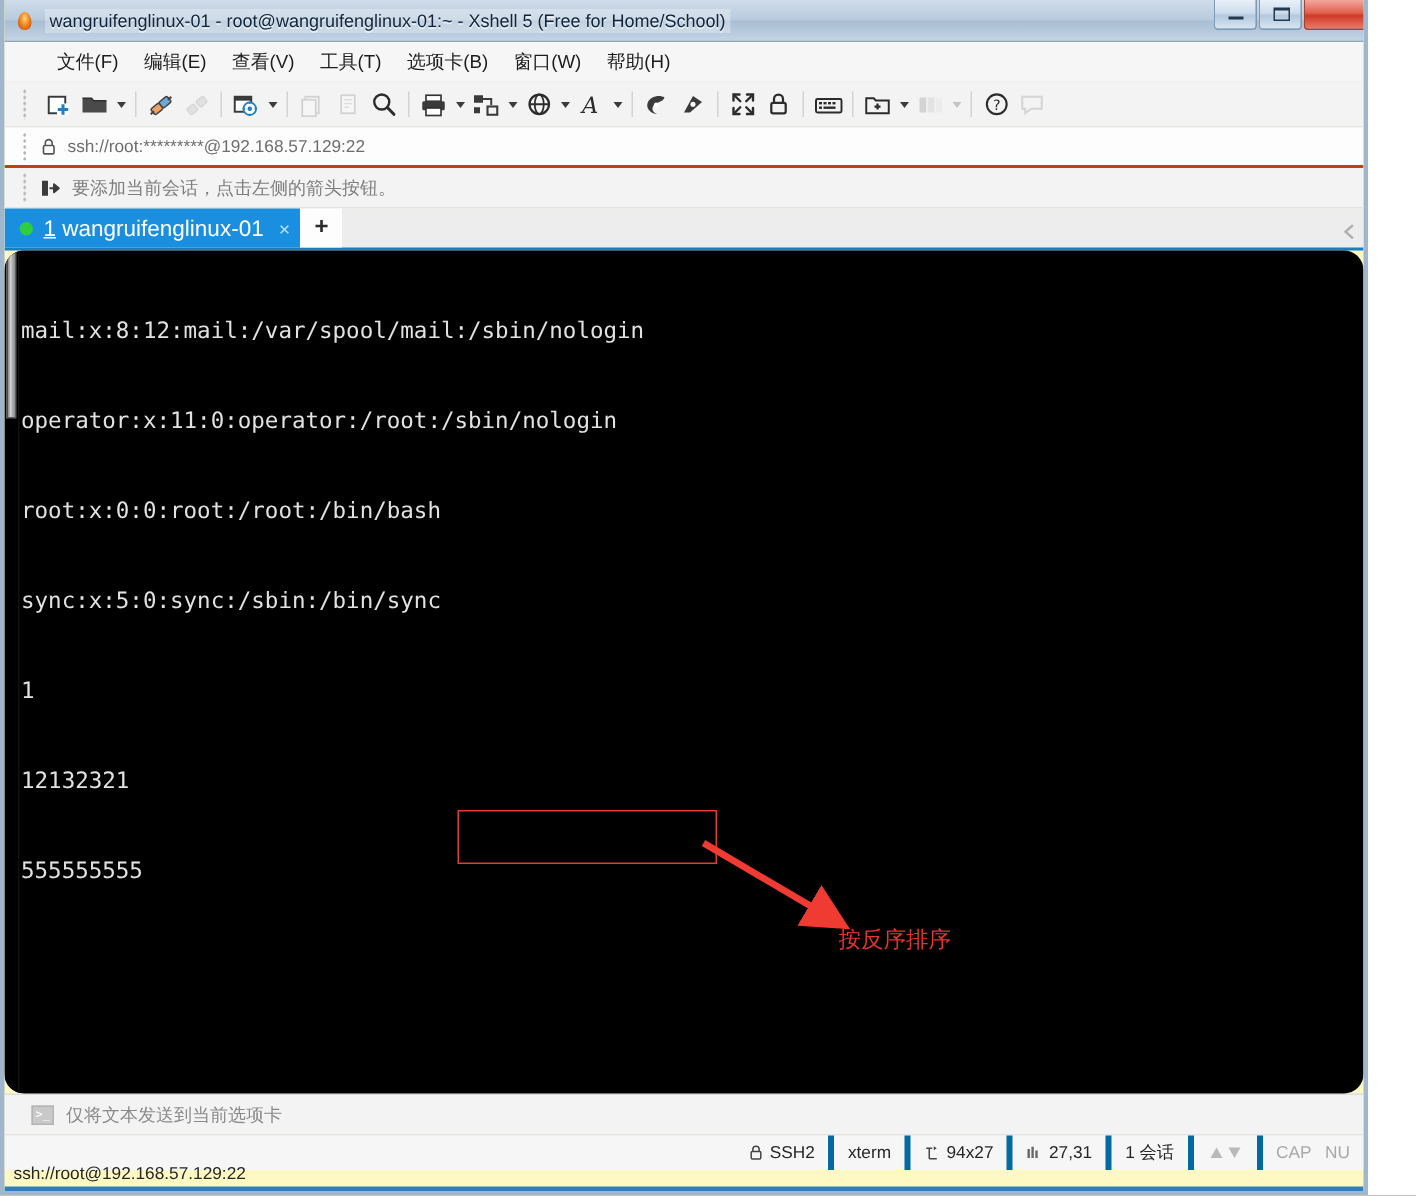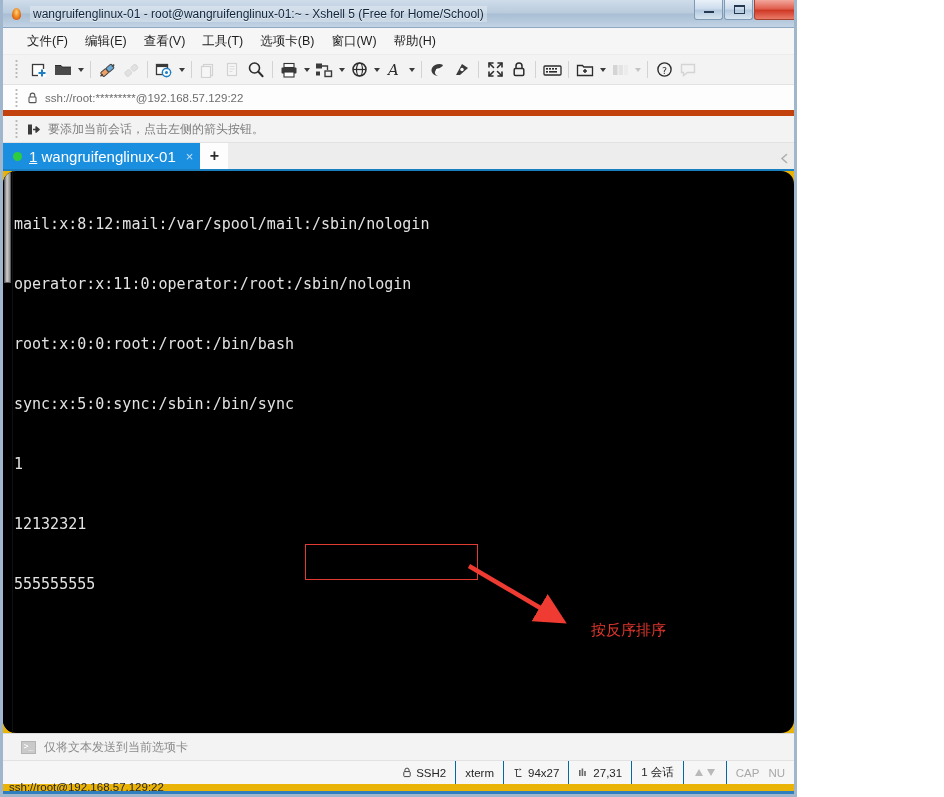--- a/index.html
+++ b/index.html
@@ -11,24 +11,24 @@
     width: 944px;
     height: 797px;
     overflow: hidden;
     font-family: "Liberation Sans", sans-serif;
     -webkit-font-smoothing: antialiased;
   }
 
   
   .window {
     position: relative;
-    width: 797px;
+    width: 912px;
     height: 797px;
     box-sizing: border-box;
-    background: #eab308;
+    background: #fef9c3;
     border-left: 3px solid #9fb6cd;
     border-right: 3px solid #9fb6cd;
     border-bottom: 3px solid #9fb6cd;
     overflow: hidden;
   }
 
   
   .titlebar {
     position: relative;
     height: 28px;
@@ -93,21 +93,21 @@
     border: 1px solid #24394f; border-top-width: 2px;
     box-sizing: border-box;
   }
 
   
   .menubar {
     height: 26px;
     background: #f6f6f6;
     display: flex;
     align-items: center;
-    padding-left: 17px;
+    padding-left: 28px;
     border-bottom: 1px solid #ececec;
   }
   .menubar-item {
     font-size: 12.5px;
     color: #1d1d1d;
     padding: 3px 7px;
     margin-right: 3px;
     white-space: nowrap;
   }
 
@@ -148,21 +148,21 @@
     width: 1px; height: 17px;
     background: #d3d3d3;
     margin: 0 4px;
   }
   .tb-btn svg { display: block; }
 
   
   .addressbar {
     height: 25px;
     background: #fdfdfd;
-    border-bottom: 6px solid #c2410c;
+    border-bottom: 2px solid #c2410c;
     display: flex;
     align-items: center;
     padding-left: 24px;
     position: relative;
   }
   .addressbar .grip { top: 3px; height: 19px; }
   .addr-lock { margin-right: 7px; display: flex; align-items: center; }
   .addr-text {
     font-size: 11.5px;
     color: #6d6d6d;
@@ -296,21 +296,21 @@
   .annot-arrow {
     position: absolute;
     left: 460px;
     top: 390px;
     width: 120px;
     height: 70px;
     pointer-events: none;
   }
   .annot-text {
     position: absolute;
-    left: 588px;
+    left: 556px;
     top: 450px;
     font-family: "DejaVu Sans", sans-serif;
     font-size: 15px;
     color: #e2352c;
     white-space: nowrap;
   }
 
   
   .sendbar {
     height: 26px;
@@ -361,21 +361,21 @@
     display: flex;
     align-items: center;
     height: 23px;
   }
   .status-cell {
     display: flex;
     align-items: center;
     padding: 0 9px;
     height: 23px;
     white-space: nowrap;
-    border-left: 1px solid #0369a1;
+    border-left: 4px solid #0369a1;
   }
   .status-cell.noborder { border-left: none; justify-content: center; }
   .status-cell.dim { color: #a8a8a8; }
   .status-ico { margin-right: 4px; display: flex; align-items: center; }
   .arrow-up, .arrow-down {
     width: 0; height: 0;
     border-left: 4px solid transparent;
     border-right: 4px solid transparent;
     margin: 0 2px;
   }

